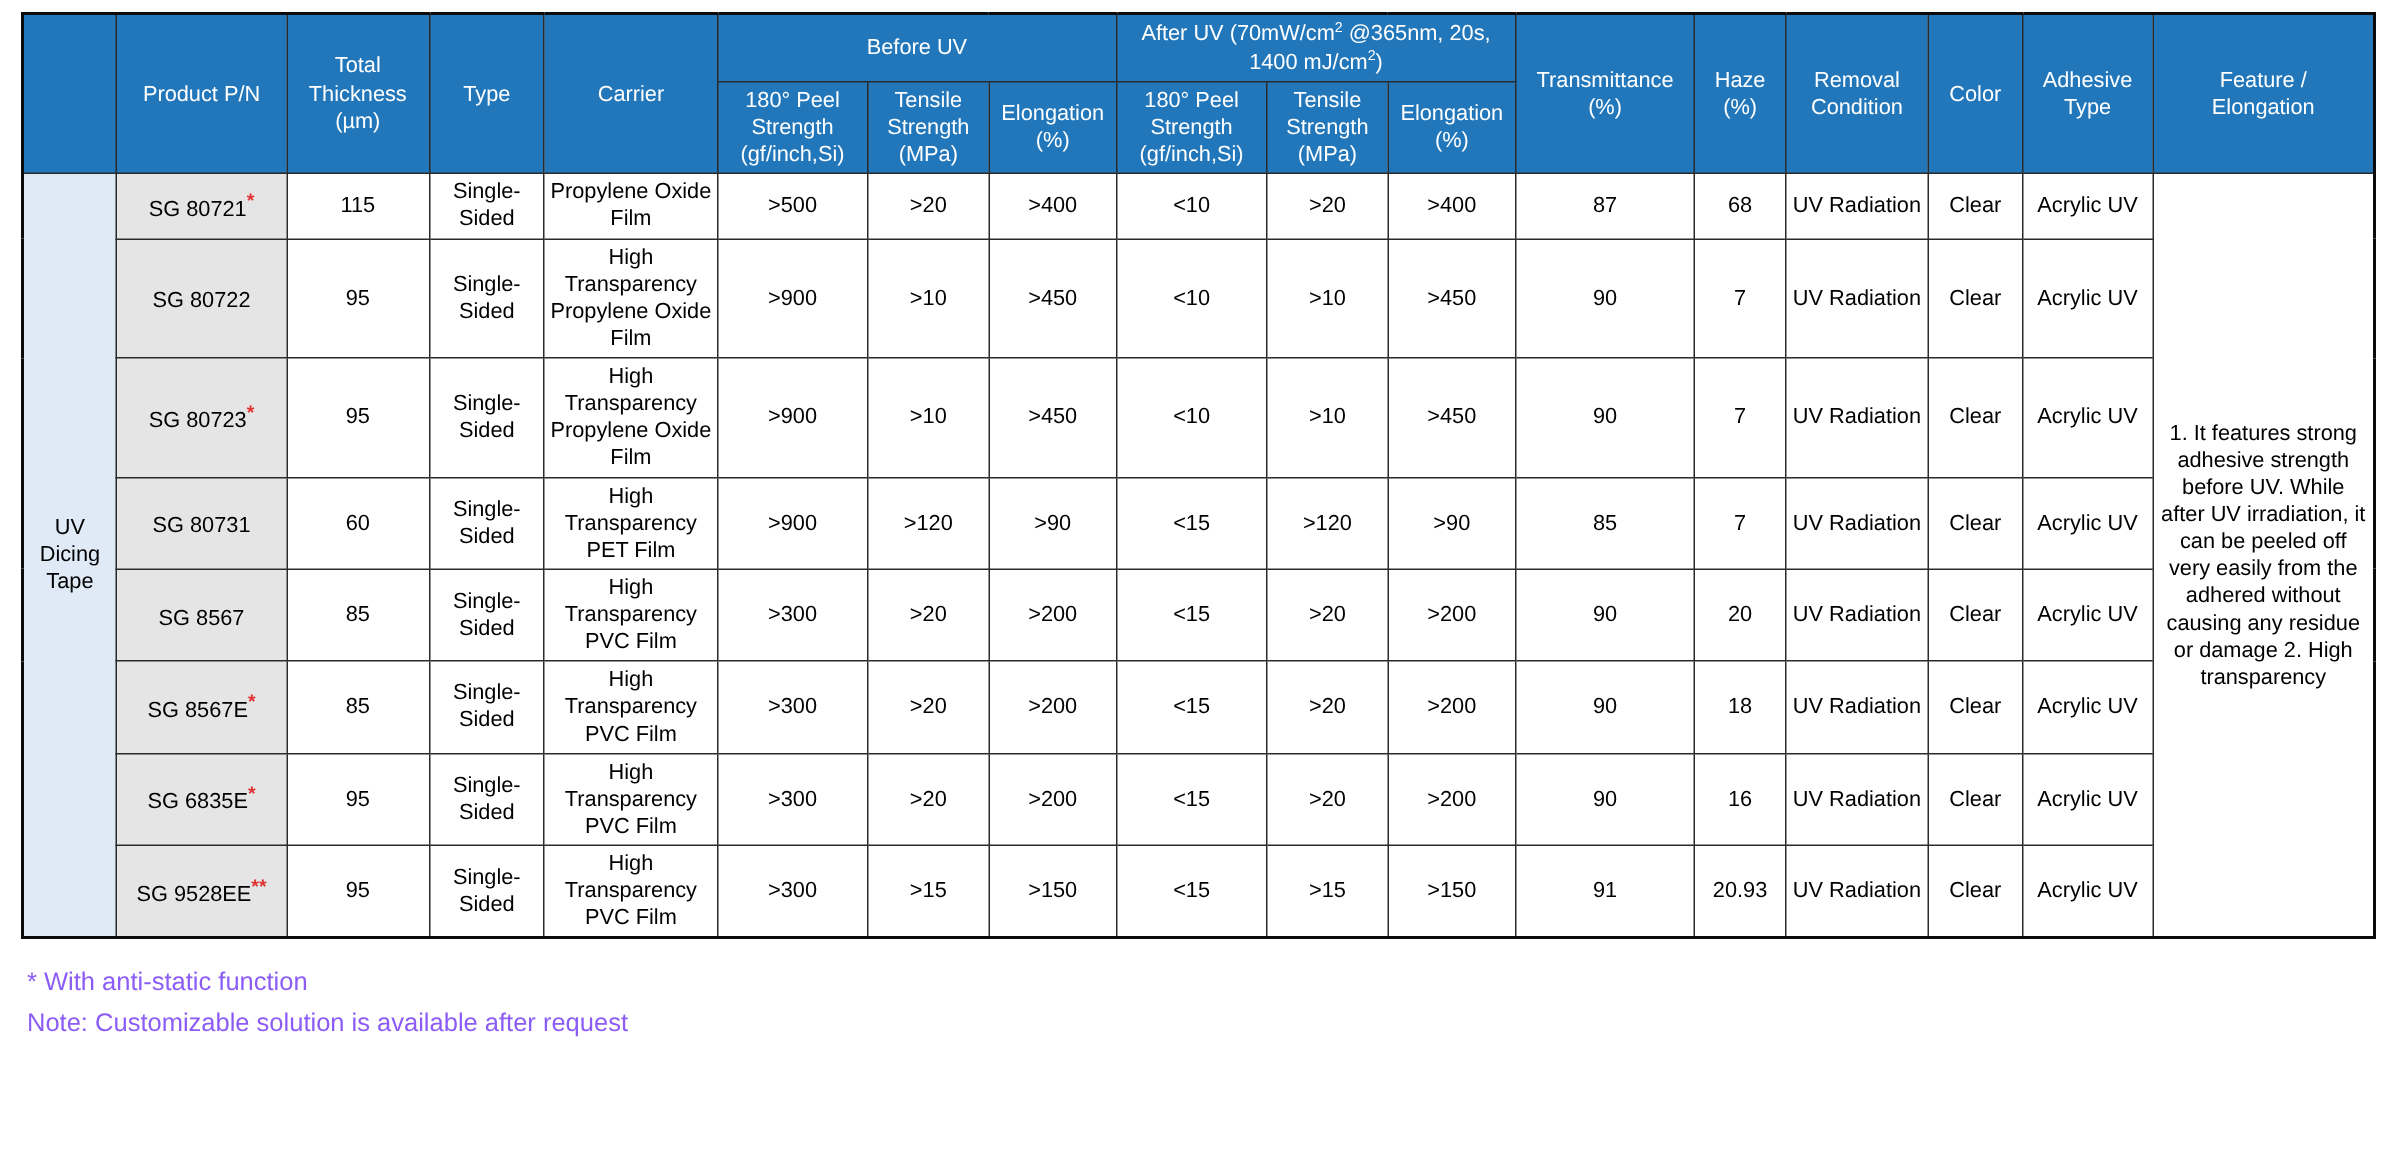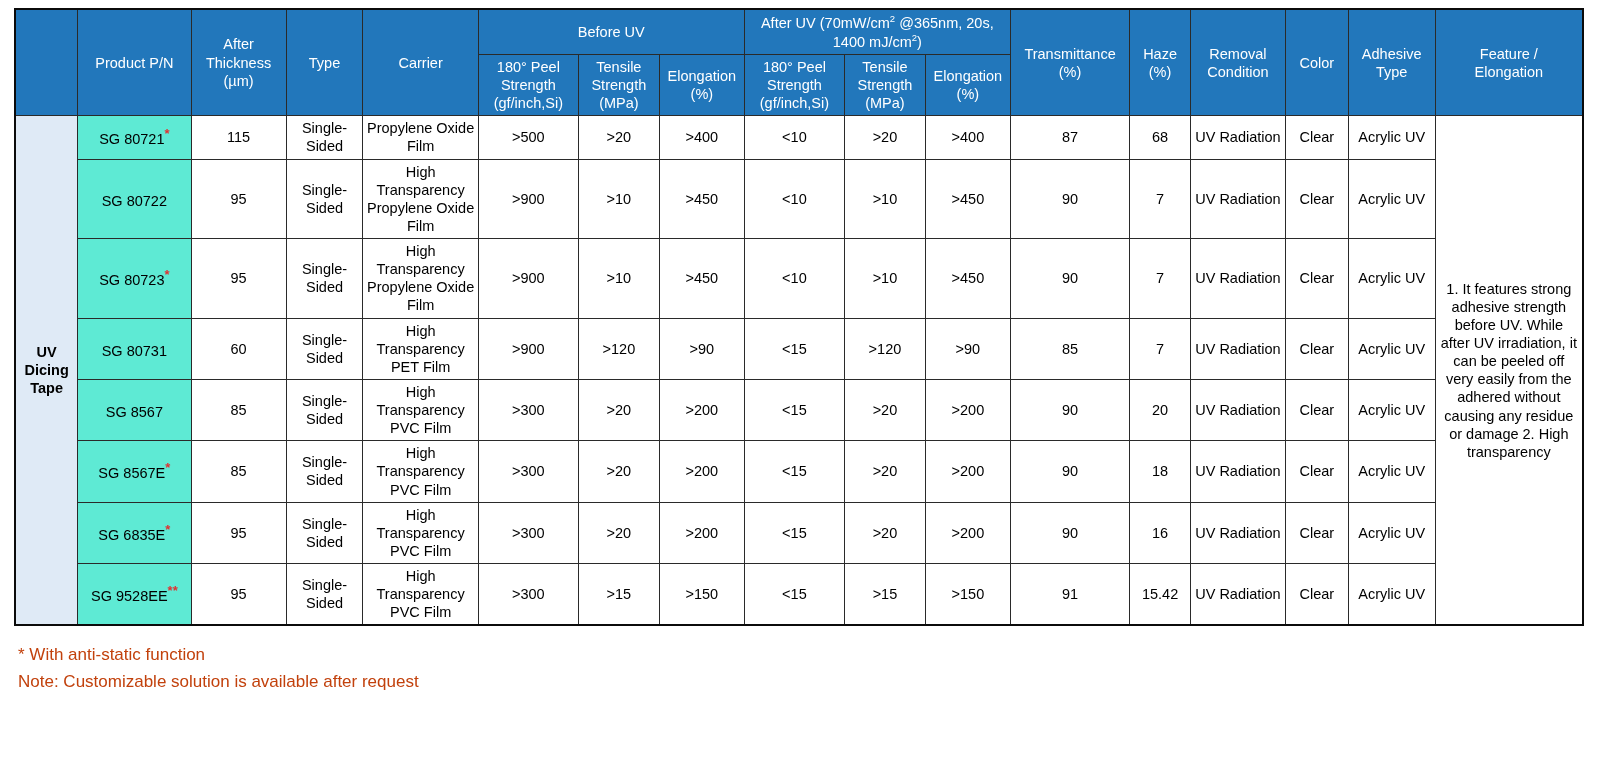--- a/index.html
+++ b/index.html
@@ -44,48 +44,48 @@
     border: 1px solid #1b5e8f;
   }
   thead tr:first-child th {
     border-top: 2px solid #0b0b0b;
   }
   thead .thick-bottom {
     border-bottom: 2px solid #0b0b0b;
   }
   .cat-cell {
     background: #dfeaf6;
-    font-weight: bold;
+    font-weight: normal;
     font-size: 15px;
     width: 62px;
     border-right: 2px solid #0b0b0b;
   }
   .pn-cell {
-    background: #5eead4;
+    background: #e5e5e5;
     font-size: 15px;
     white-space: nowrap;
   }
   .pn-cell .star {
     color: #e03131;
     font-weight: bold;
     font-size: 13px;
     vertical-align: super;
   }
   .feature-cell {
     text-align: left;
     font-size: 14.5px;
     line-height: 1.5;
     padding: 6px 8px;
     vertical-align: middle;
     margin-left: 12px;
   }
   sup { font-size: 9.5px; }
   .notes {
     margin-top: 16px;
-    color: #c2410c;
+    color: #8b5cf6;
     font-size: 17px;
     line-height: 1.55;
     padding-left: 4px;
   }
   
   col.c-cat { width: 62px; }
   col.c-pn { width: 112px; }
   col.c-thick { width: 94px; }
   col.c-type { width: 76px; }
   col.c-carrier { width: 114px; }
@@ -125,21 +125,21 @@
         <col class="c-removal">
         <col class="c-color">
         <col class="c-adh">
         <col class="c-feat">
     </colgroup>
     <thead>
       <tr>
         <th rowspan="2"></th>
         <th rowspan="2">Product P/N</th>
         <th rowspan="2">
-          <div>After</div>
+          <div>Total</div>
           <div>Thickness</div>
           <div>(µm)</div>
         </th>
         <th rowspan="2">Type</th>
         <th rowspan="2">Carrier</th>
         <th colspan="3">Before UV</th>
         <th colspan="3">
           <div>
             <span>After UV (70mW/cm</span><sup>2</sup><span> @365nm, 20s,</span>
           </div>
@@ -328,21 +328,21 @@
         <td>95</td>
         <td>Single-Sided</td>
         <td>High Transparency PVC Film</td>
         <td>&gt;300</td>
         <td>&gt;15</td>
         <td>&gt;150</td>
         <td>&lt;15</td>
         <td>&gt;15</td>
         <td>&gt;150</td>
         <td>91</td>
-        <td>15.42</td>
+        <td>20.93</td>
         <td>UV Radiation</td>
         <td>Clear</td>
         <td>Acrylic UV</td>
       </tr>
     </tbody>
   </table>
 
   <div class="notes">
     <div>* With anti-static function</div>
     <div>Note: Customizable solution is available after request</div>

